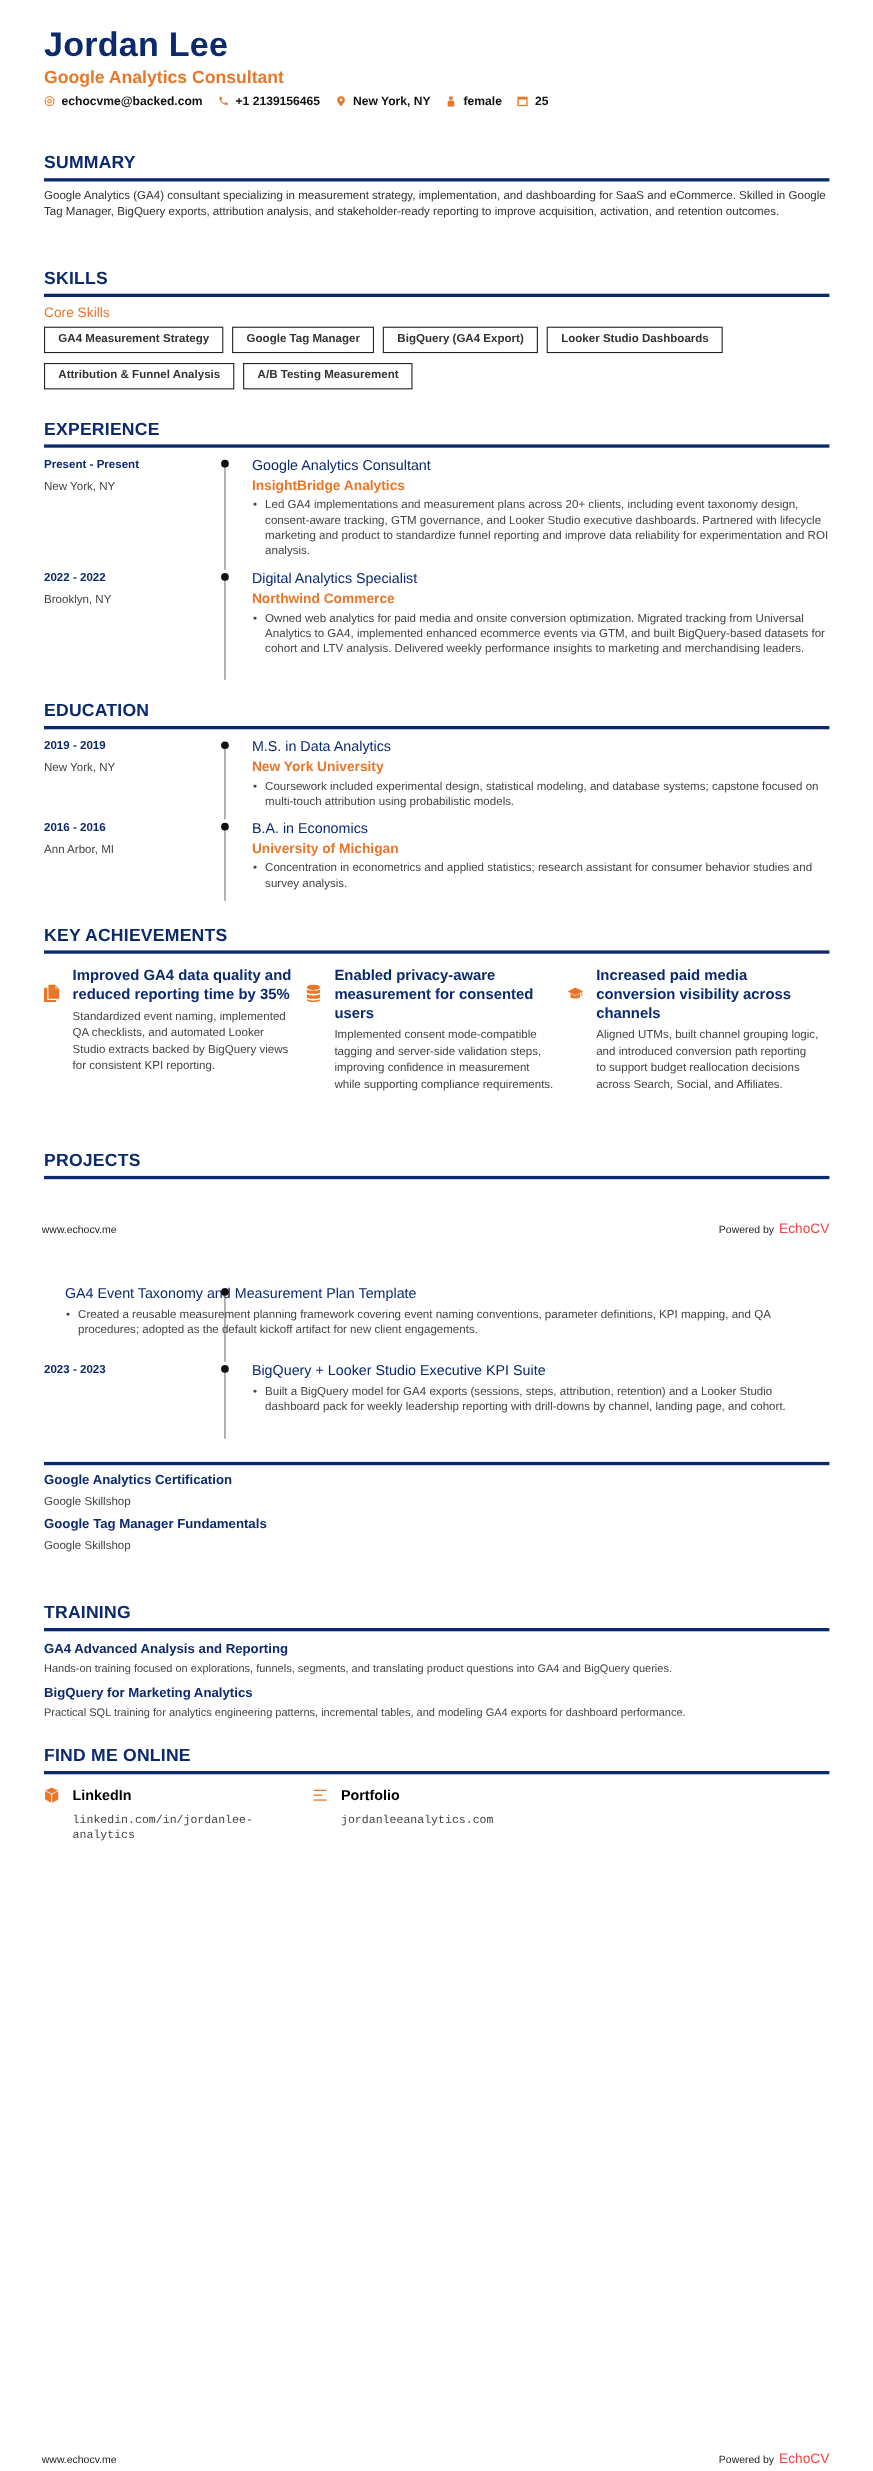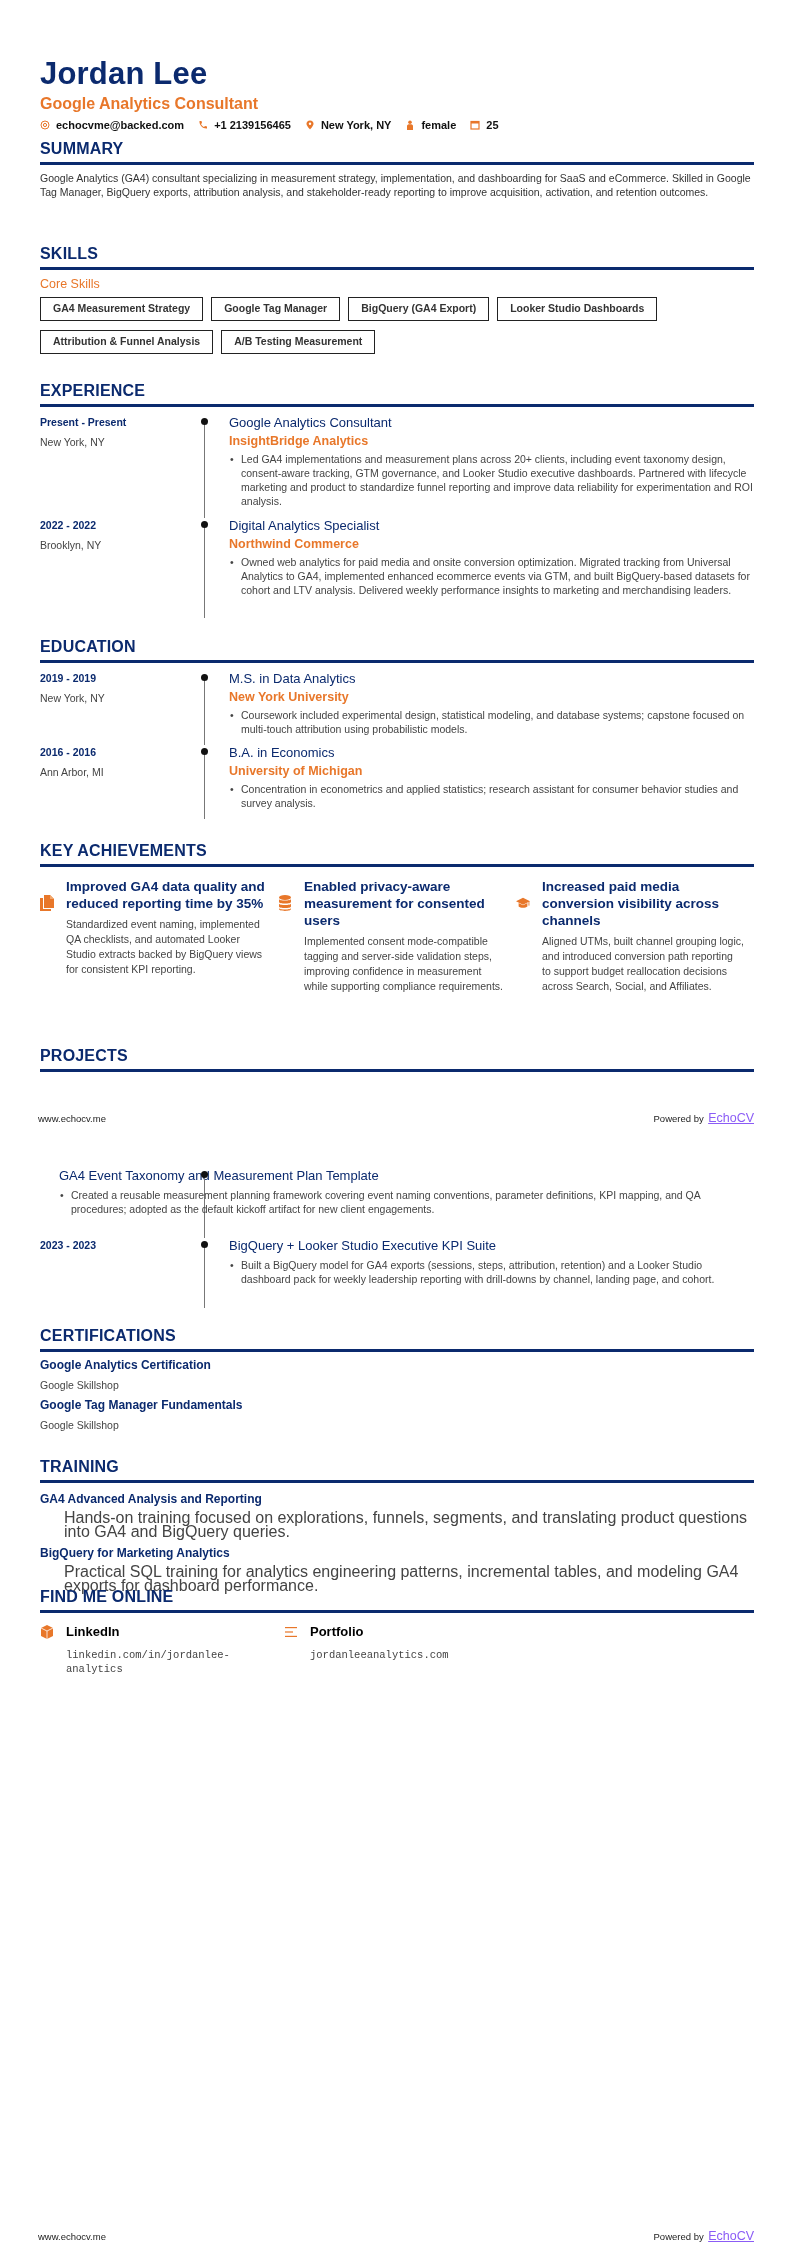--- a/index.html
+++ b/index.html
@@ -43,38 +43,38 @@
   .ach-row { display: flex; margin-top: 11px; justify-content: flex-end; }
   .ach { width: 244px; display: flex; }
   .ach-icon { width: 26px; flex: none; padding-top: 17px; color: #e8772a; }
   .ach-icon svg { width: 14px; height: 16px; }
   .ach-body { flex: 1; padding-right: 10px; }
   .ach-title { font-size: 13.5px; font-weight: 700; color: #0b2a6e; line-height: 17px; }
   .ach-desc { font-size: 10.5px; line-height: 15px; color: #444; margin-top: 5px; }
 
   .cert-name { font-size: 12px; font-weight: 700; color: #0b2a6e; line-height: 16px; }
   .cert-issuer { font-size: 10.5px; color: #444; line-height: 14px; margin-top: 5px; margin-bottom: 5px; }
-  .train-desc { font-size: 16px; color: #444; line-height: 14px; margin-top: 4px; margin-bottom: 6px; margin-left: 24px; }
+  .train-desc { font-size: 10px; color: #444; line-height: 14px; margin-top: 4px; margin-bottom: 6px; }
 
   .online-row { display: flex; margin-top: 11px; }
   .online { width: 244px; display: flex; }
   .online-icon { width: 26px; flex: none; color: #e8772a; padding-top: 1px; }
   .online-icon svg { width: 14px; height: 14px; }
   .online-label { font-size: 13px; font-weight: 700; color: #000000; line-height: 16px; }
   .online-url { font-size: 10.5px; color: #444; line-height: 14px; margin-top: 8px; font-family: Liberation Mono, monospace; }
 
   .footer { position: absolute; left: 38px; right: 40px; display: flex; justify-content: space-between; align-items: baseline; }
   .foot-site { font-size: 9.5px; color: #222; }
   .foot-powered { font-size: 9.5px; color: #222; }
-  .foot-brand { font-size: 12.5px; color: #8b5cf6; text-decoration: underline; }
+  .foot-brand { font-size: 12.5px; color: #ef4444; }
 </style>
 </head>
 <body>
 
-<div class="page" style="top:57px;">
+<div class="page" style="top:24px;">
   <div class="name">Jordan Lee</div>
   <div class="jobtitle">Google Analytics Consultant</div>
   <div class="contacts">
     <div class="contact">
       <span class="cicon">
           <svg viewBox="0 0 10 10">
             <circle cx="5" cy="5" r="4" fill="none" stroke="#e8772a" stroke-width="1"></circle>
             <circle cx="5" cy="5" r="1.6" fill="none" stroke="#e8772a" stroke-width="1"></circle>
           </svg>
         </span>
@@ -283,21 +283,20 @@
     <div class="tl-right">
       <div class="tl-title">BigQuery + Looker Studio Executive KPI Suite</div>
       <ul class="tl-bullets" style="margin-top:4px;">
           <li>Built a BigQuery model for GA4 exports (sessions, steps, attribution, retention) and a Looker Studio dashboard pack for weekly leadership reporting with drill-downs by channel, landing page, and cohort.</li>
         </ul>
     </div>
   </div>
 </div>
 
 <div class="section" style="top:1326px;">
-  <div class="sec-title">CERTIFICATIONS</div>
   <div class="sec-rule"></div>
   <div style="margin-top:5px;">
     <div class="cert-name">Google Analytics Certification</div>
     <div class="cert-issuer">Google Skillshop</div>
     <div class="cert-name">Google Tag Manager Fundamentals</div>
     <div class="cert-issuer">Google Skillshop</div>
   </div>
 </div>
 
 <div class="section" style="top:1457px;">

